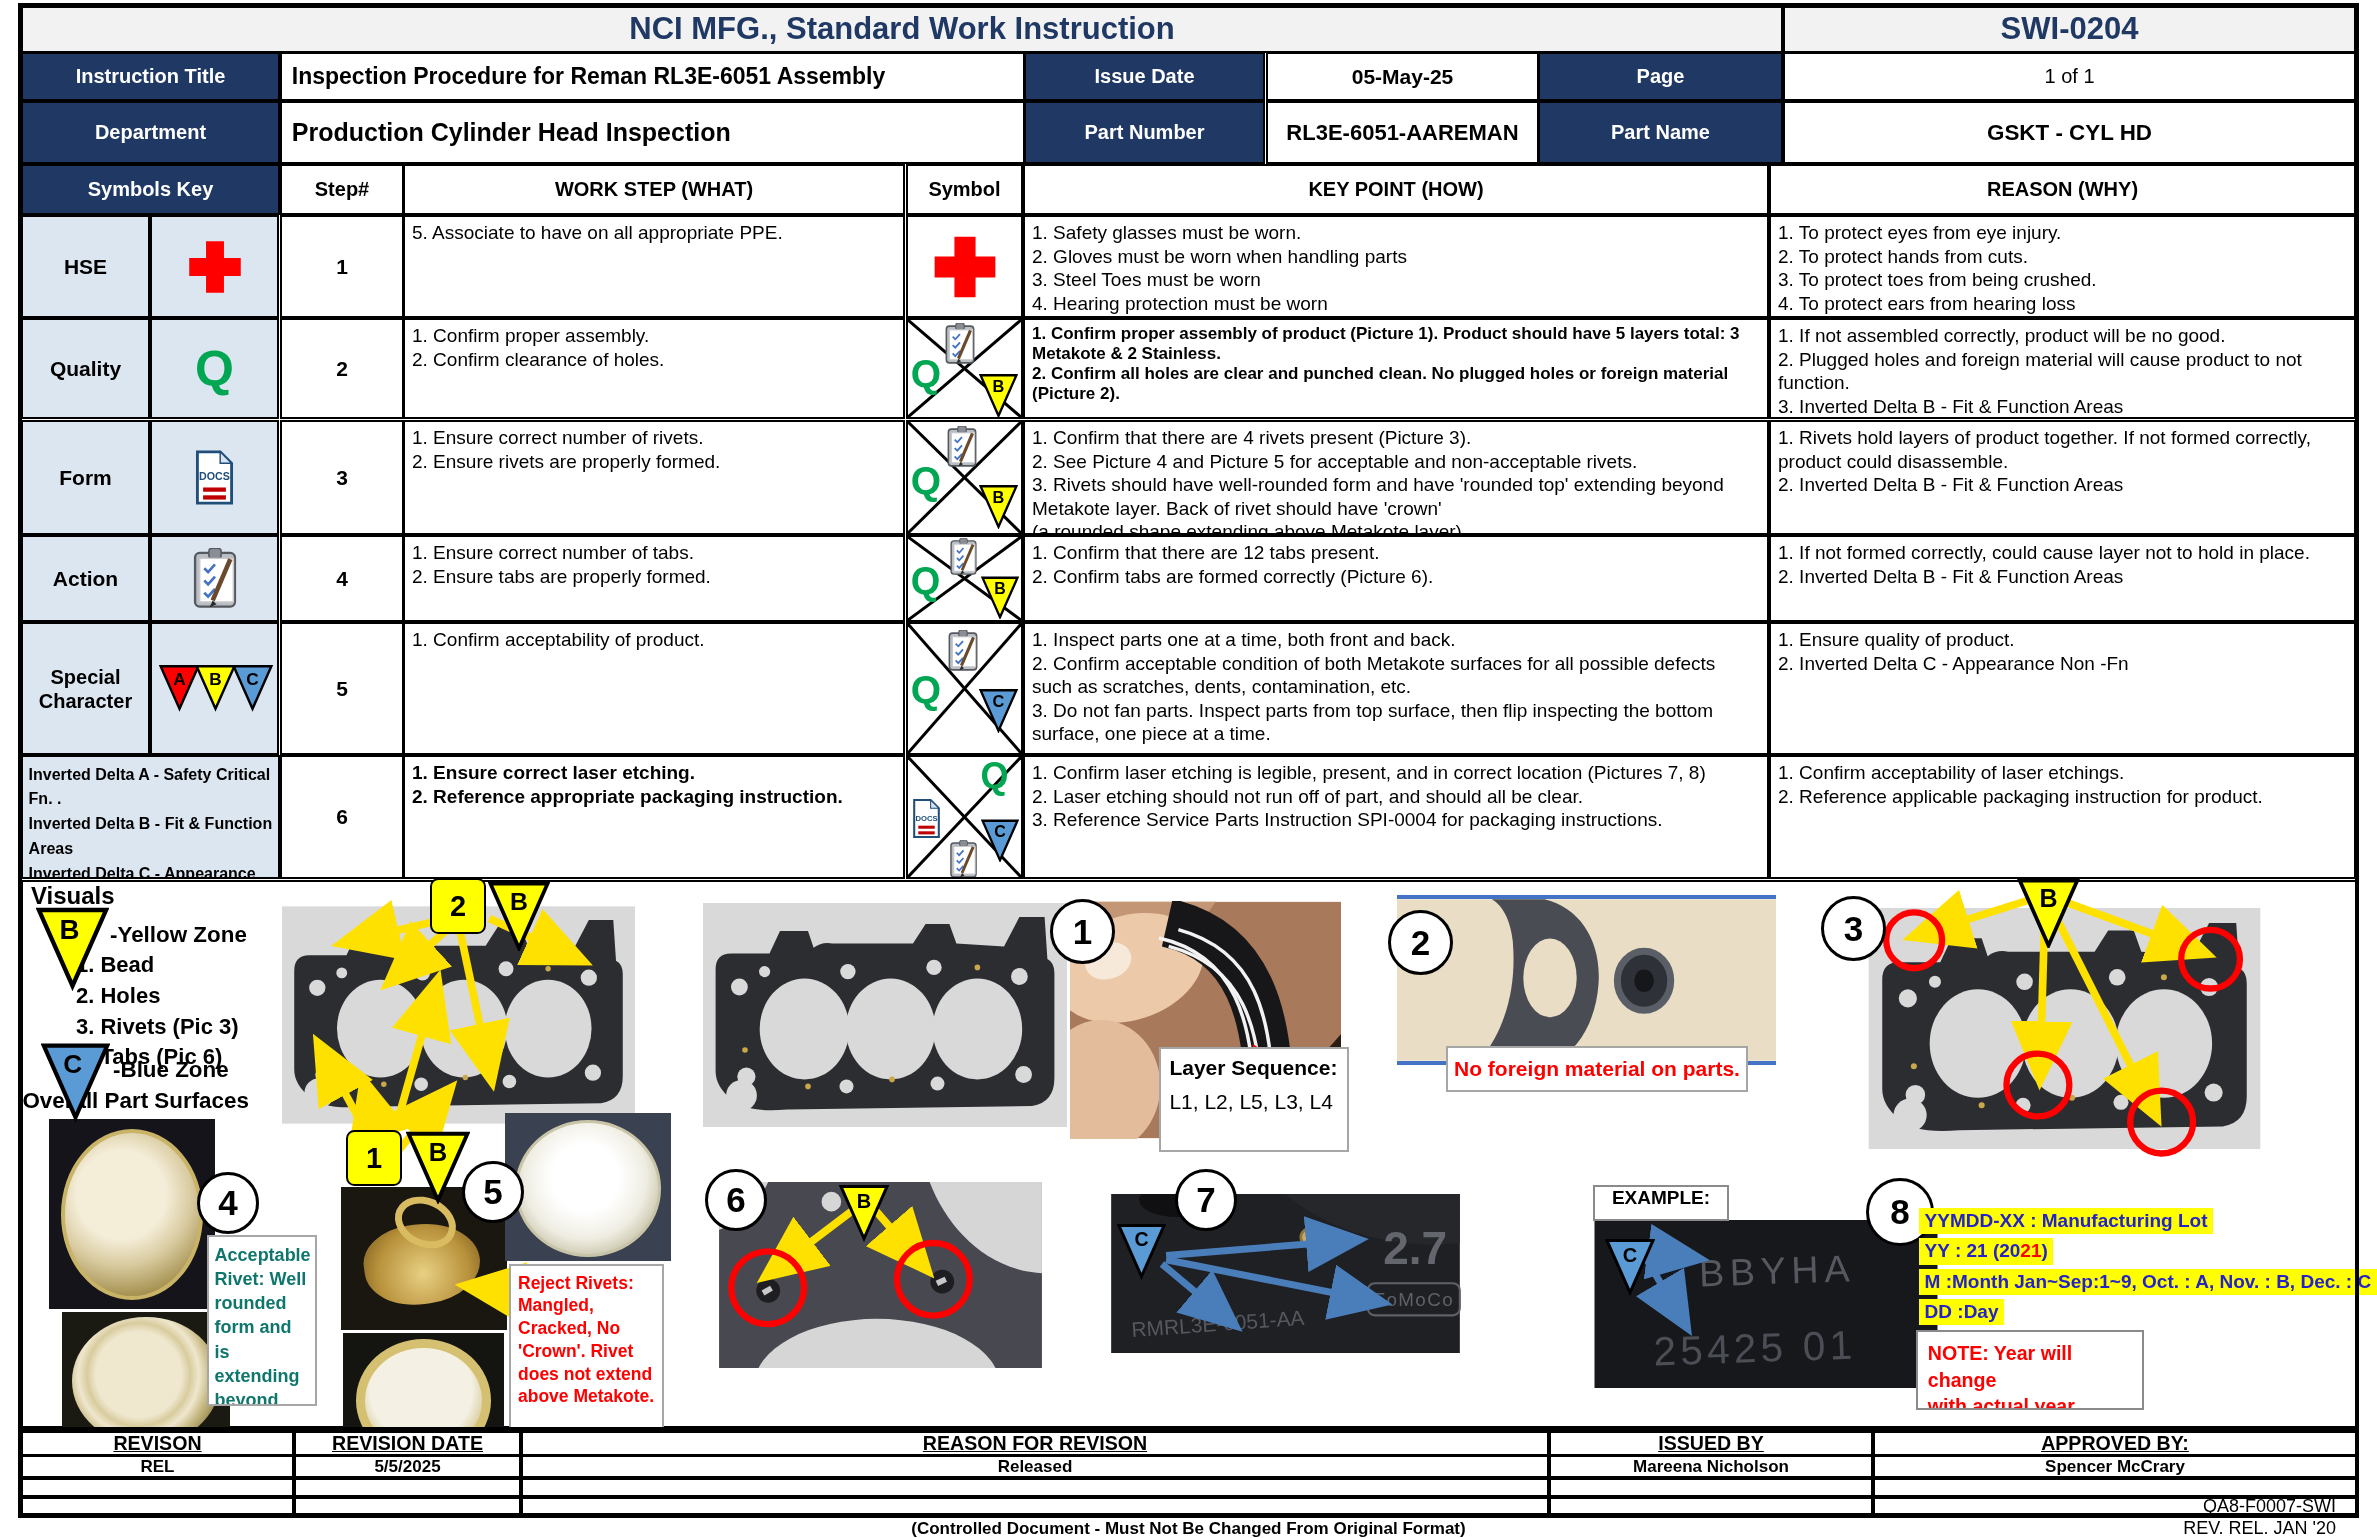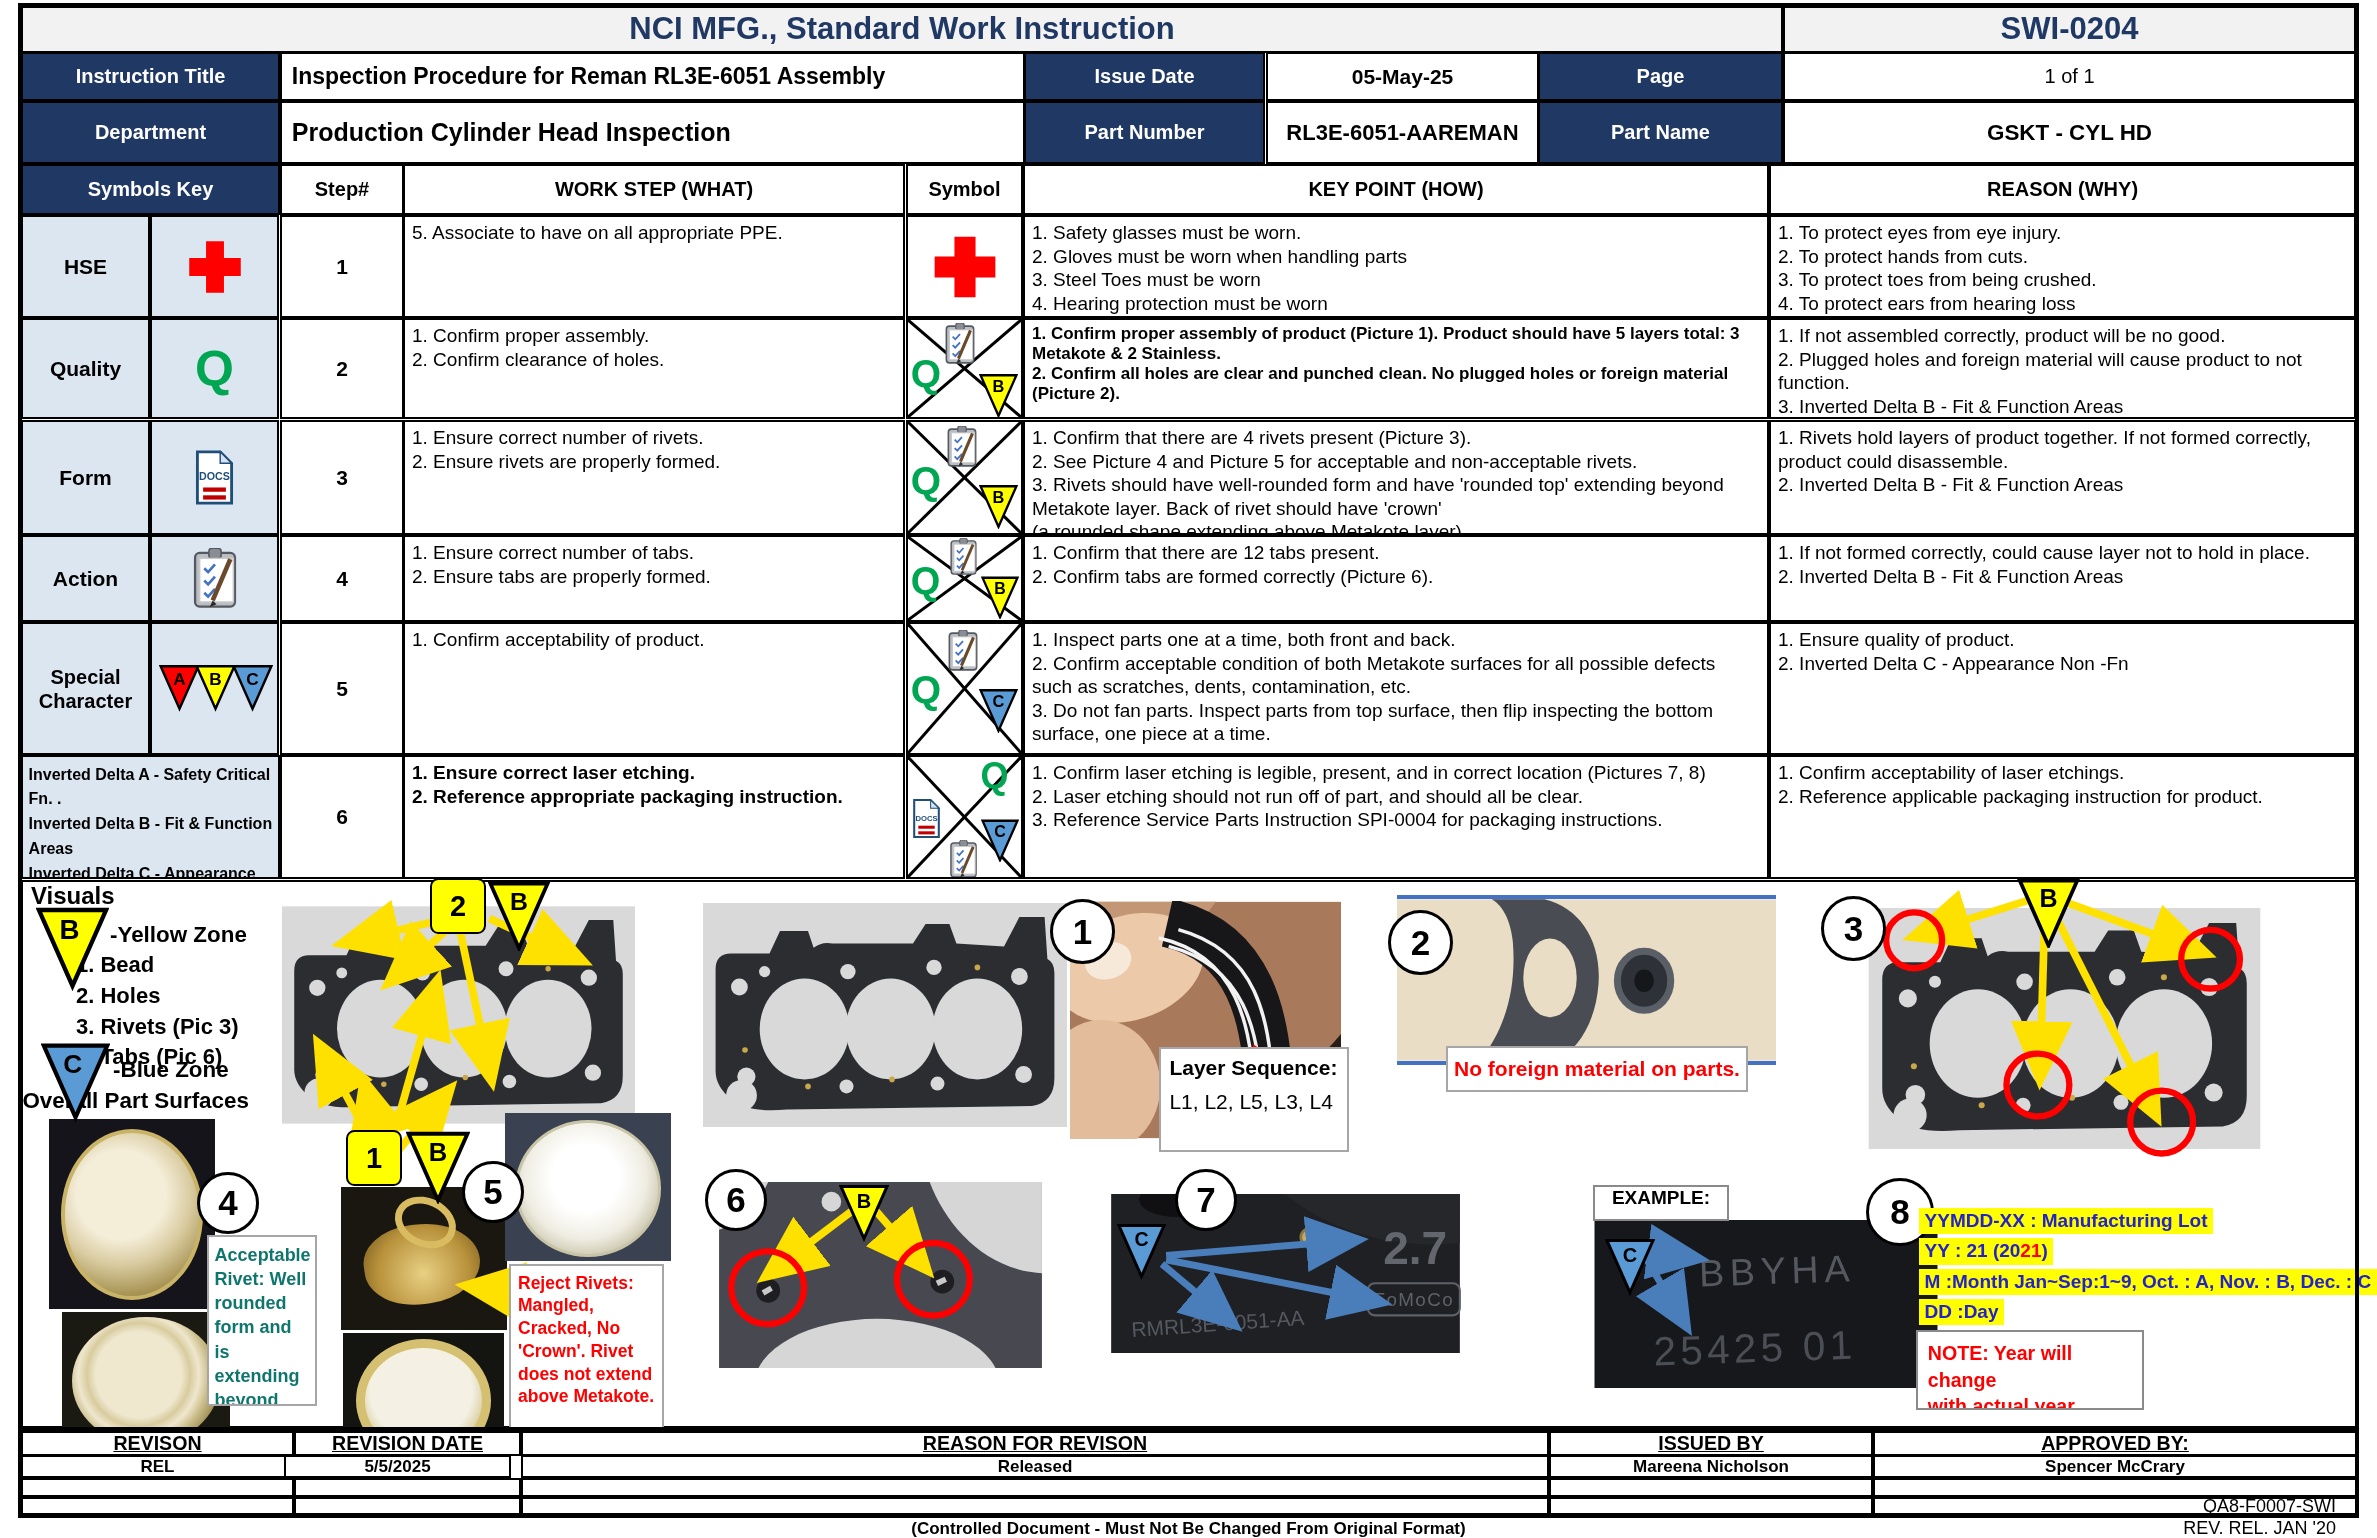--- a/index.html
+++ b/index.html
@@ -696,21 +696,21 @@
 <div class="cell rvh" style="left:1549px;top:1431px;width:324px;height:24.5px">
     <span>ISSUED BY</span>
   </div>
 <div class="cell rvh" style="left:1873px;top:1431px;width:484px;height:24.5px">
     <span>APPROVED BY:</span>
   </div>
 
 <div class="cell rvv" style="left:21px;top:1455px;width:273px;height:23px">
     <span>REL</span>
   </div>
-<div class="cell rvv" style="left:284px;top:1455px;width:227px;height:23px">
+<div class="cell rvv" style="left:294px;top:1455px;width:227px;height:23px">
     <span>5/5/2025</span>
   </div>
 <div class="cell rvv" style="left:521px;top:1455px;width:1028px;height:23px">
     <span>Released</span>
   </div>
 <div class="cell rvv" style="left:1549px;top:1455px;width:324px;height:23px">
     <span>Mareena Nicholson</span>
   </div>
 <div class="cell rvv" style="left:1873px;top:1455px;width:484px;height:23px">
     <span>Spencer McCrary</span>

